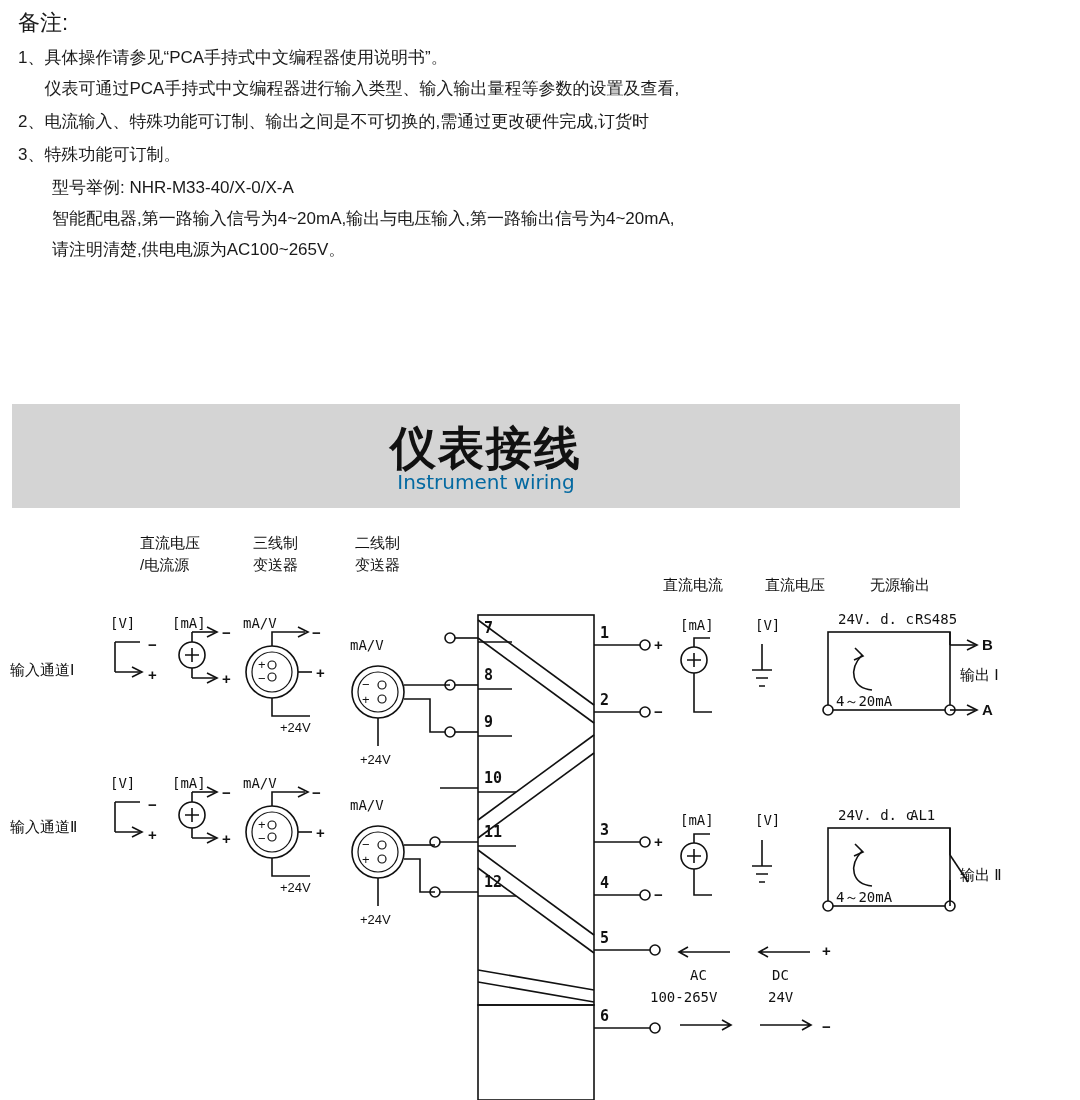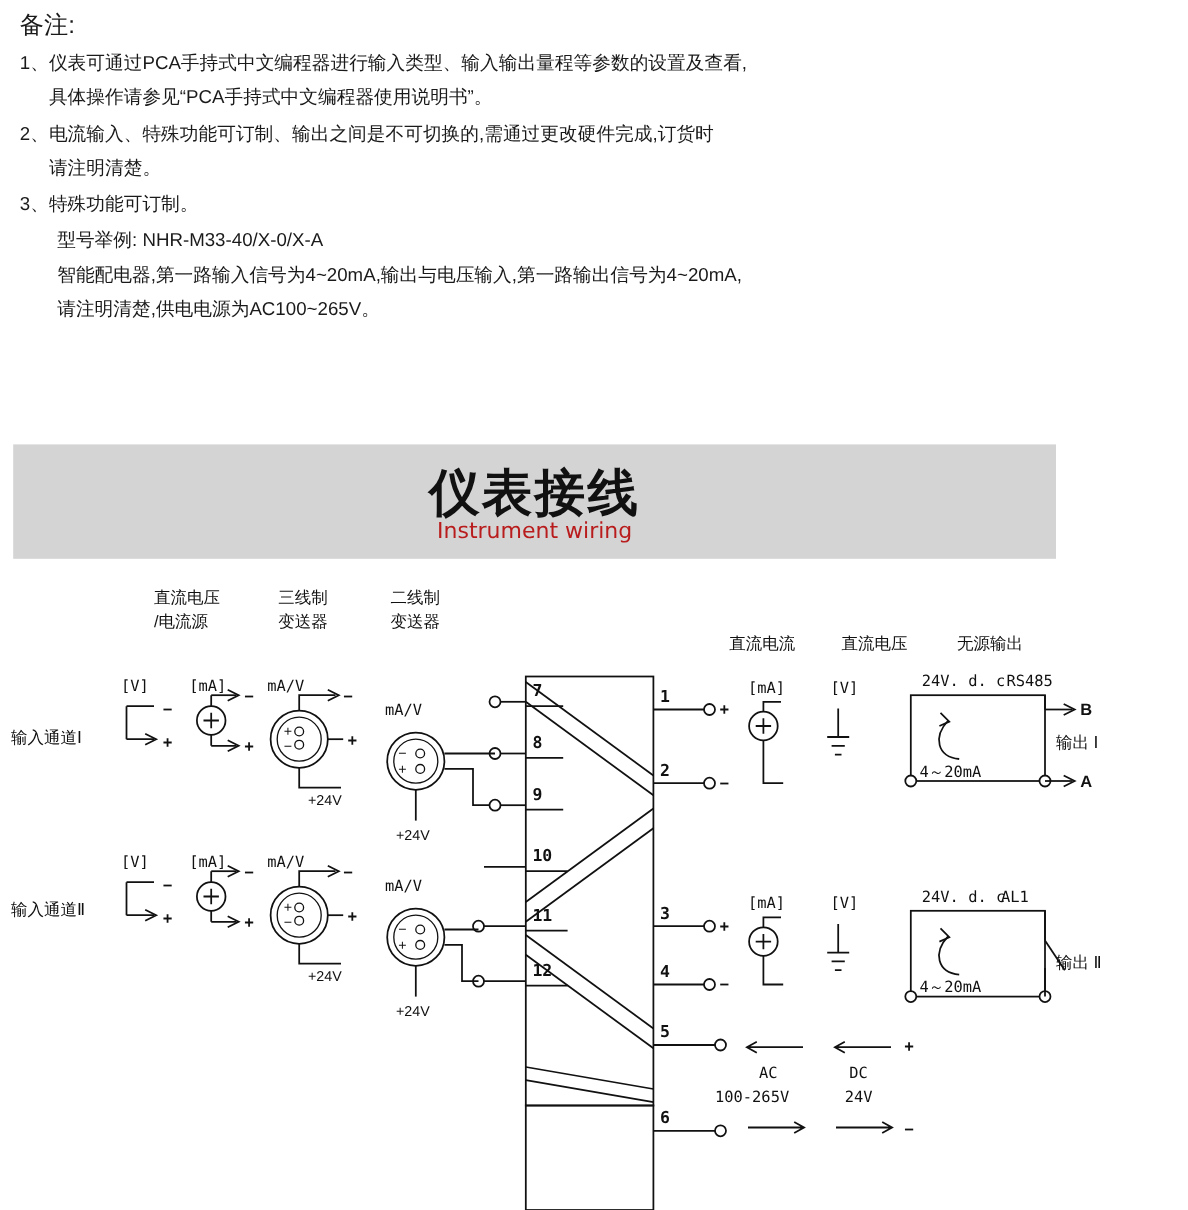--- a/index.html
+++ b/index.html
@@ -68,21 +68,21 @@
     font-weight: bold;
     letter-spacing: 2px;
     color: #111;
   }
   .banner-en {
     position: absolute;
     width: 100%;
     text-align: center;
     top: 66px;
     font-size: 20px;
-    color: #b91c1c;
+    color: #0369a1;
     font-family: "DejaVu Sans", sans-serif;
   }
 
   
   .diagram-wrap {
     position: absolute;
     left: 0;
     top: 520px;
     width: 1080px;
     height: 580px;
@@ -121,30 +121,29 @@
 </style>
 </head>
 <body>
 
 <div class="notes">
   <div class="note-title">备注:</div>
 
   <div class="note-row">
     <div class="note-num">1、</div>
     <div class="note-text">
+      <div>具体操作请参见“PCA手持式中文编程器使用说明书”。</div>
       <div>仪表可通过PCA手持式中文编程器进行输入类型、输入输出量程等参数的设置及查看,</div>
-      <div>具体操作请参见“PCA手持式中文编程器使用说明书”。</div>
     </div>
   </div>
 
   <div class="note-row">
     <div class="note-num">2、</div>
     <div class="note-text">
       <div>电流输入、特殊功能可订制、输出之间是不可切换的,需通过更改硬件完成,订货时</div>
-      <div>请注明清楚。</div>
     </div>
   </div>
 
   <div class="note-row">
     <div class="note-num">3、</div>
     <div class="note-text">
       <div>特殊功能可订制。</div>
     </div>
   </div>
 

